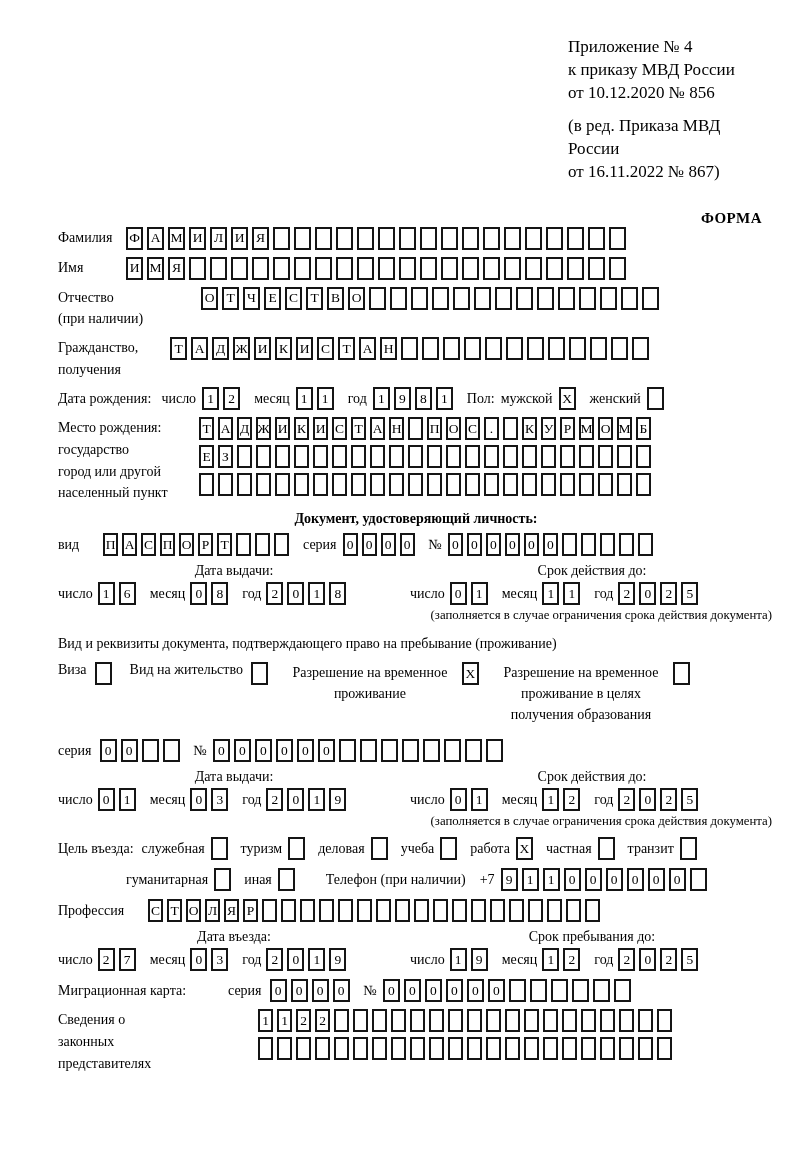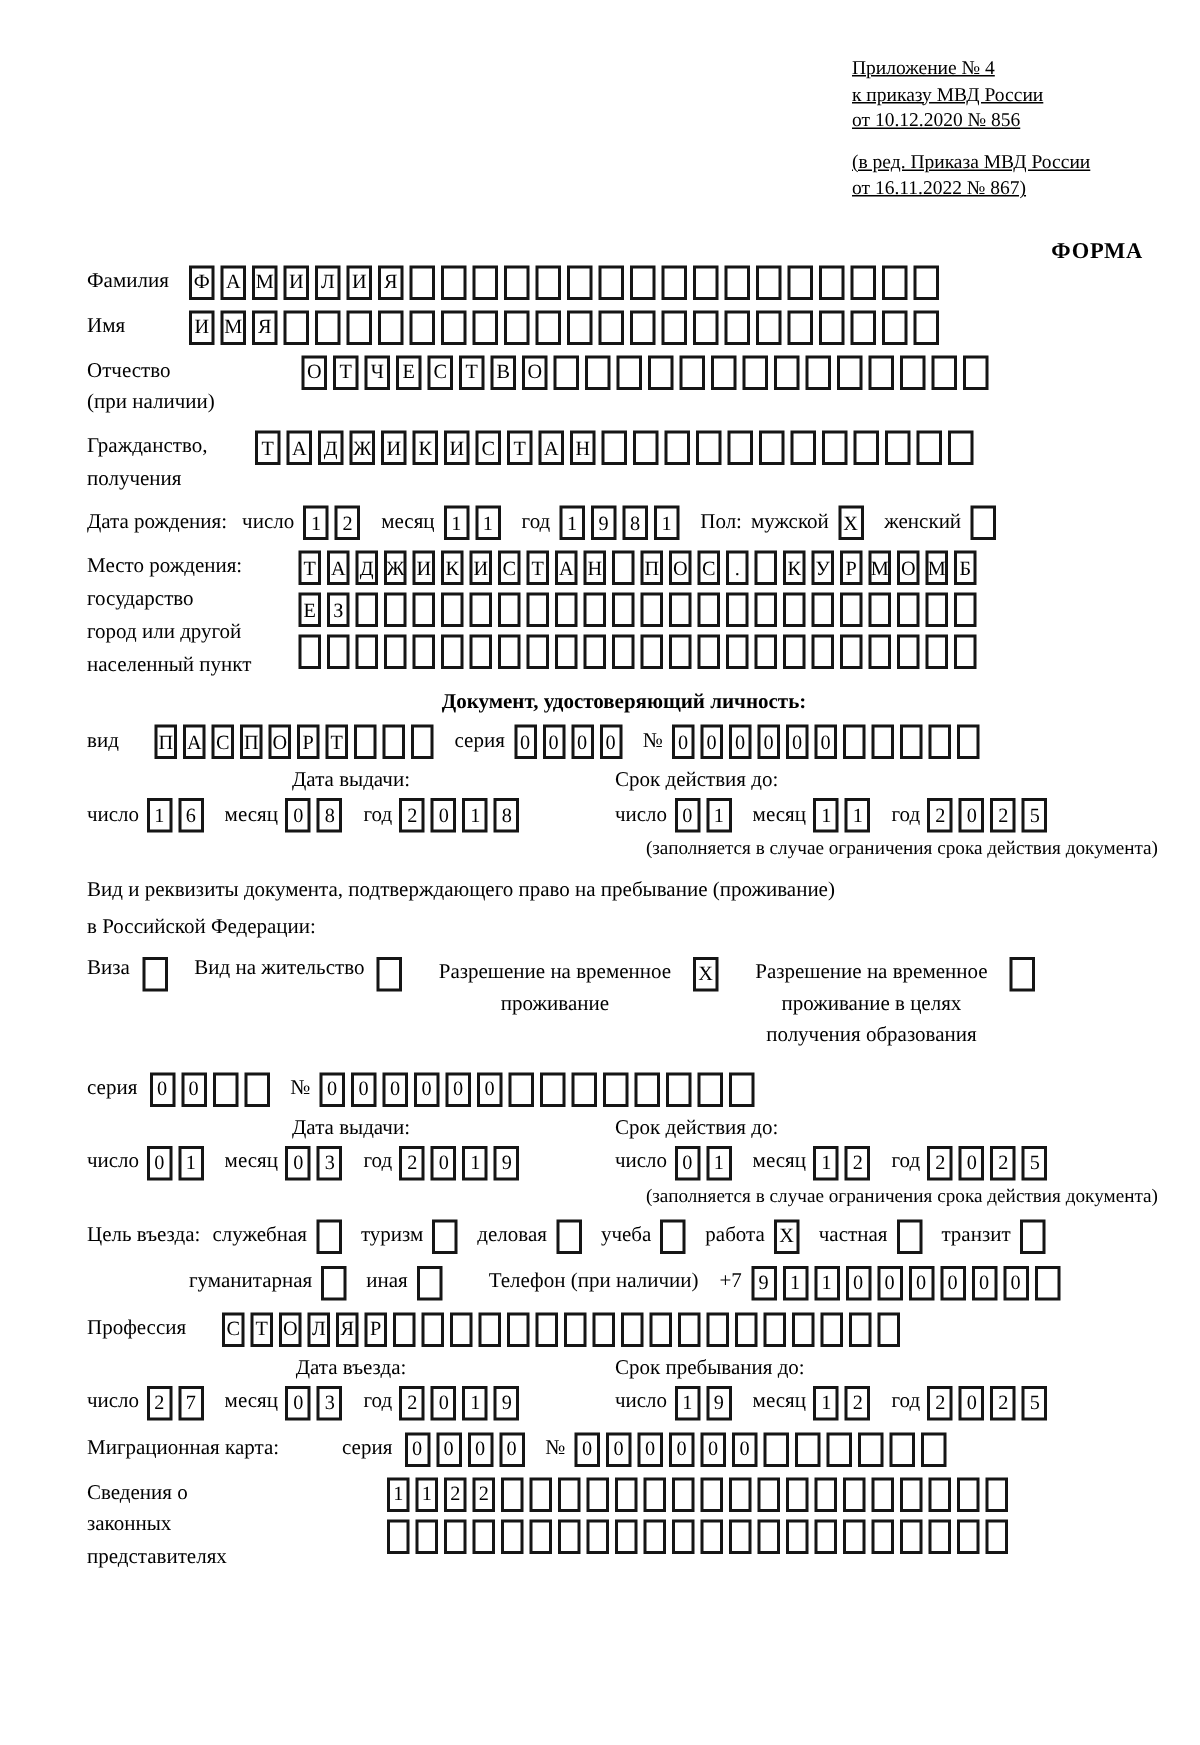--- a/index.html
+++ b/index.html
@@ -3,21 +3,21 @@
 <meta charset="utf-8">
 <style>
   * { box-sizing: border-box; }
   html,body { margin:0; padding:0; background:#fff; }
   .page {
     width:800px; height:1163px; margin:0 auto; background:#fff;
     padding:36px 26px 20px 58px; overflow:hidden; color:#000;
     font-family:"Liberation Serif","DejaVu Serif",serif; font-size:14px;
   }
   
-  .hdr { width:196px; margin-left:auto; margin-right:10px; line-height:1.35; font-size:13px;text-decoration:underline; }
+  .hdr { width:196px; margin-left:auto; margin-right:10px; line-height:1.35; font-size:17px; }
   .hdr .ln { display:block; }
   .hdr .ln.gap { margin-top:10px; }
   .forma { text-align:right; font-weight:bold; font-size:15px; margin:26px 12px 0 0; letter-spacing:.5px; }
   
   .title { text-align:center; font-weight:bold; font-size:16px; line-height:1.6; margin-top:18px; letter-spacing:.2px; }
   .title-underline { display:inline-block; width:62px; border-bottom:2.5px solid #333; height:14px; margin-left:10px; }
   .sect { text-align:center; font-weight:bold; font-size:14.8px; margin:26px 0 20px 0; }
   
   .cells { display:inline-flex; flex-wrap:nowrap; vertical-align:middle; }
   .cell {
@@ -31,21 +31,21 @@
   .lbl { flex:0 0 auto; }
   .lblcol { display:flex; flex-direction:column; line-height:1.55; flex:0 0 auto; }
   .w68 { width:68px; } .w143 { width:143px; } .w112 { width:112px; }
   .w141 { width:141px; } .w45 { width:45px; } .w90 { width:90px; } .w200 { width:200px; }
   .mcol { display:flex; flex-direction:column; }
   .mcol .cells { margin-bottom:5px; }
   .inl { margin:0 6px 0 10px; flex:0 0 auto; }
   
   .dtitles { display:flex; margin-top:4px; }
   .dtitles .t1 { width:352px; text-align:center; }
-  .dtitles .t2 { flex:1; }
+  .dtitles .t2 { flex:1; text-align:center; }
   .drow { display:flex; align-items:center; margin-top:3px; }
   .dhalf { display:flex; align-items:center; width:352px; flex:0 0 auto; }
   .dhalf.second { width:auto; }
   .dlab { margin-right:5px; }
   .dlab.m { margin-left:10px; }
   .dnote { text-align:right; font-size:12.8px; margin:3px 2px 8px 0; }
   
   .intro { line-height:1.8; }
   .opts { display:flex; align-items:flex-start; margin:6px 0 14px 0; }
   .opt { display:flex; align-items:flex-start; margin-right:14px; }
@@ -397,21 +397,20 @@
           <span class="cell">0</span>
           <span class="cell">2</span>
           <span class="cell">5</span>
         </span>
     </div>
   </div>
   <div class="dnote">(заполняется в случае ограничения срока действия документа)</div>
 
   <div class="intro">
     <div>Вид и реквизиты документа, подтверждающего право на пребывание (проживание)</div>
-    <div>в Российской Федерации:</div>
   </div>
 
   <div class="opts">
     <div class="opt">
       <span class="olbl">Виза</span>
       <span class="cells">
           <span class="cell"></span>
         </span>
     </div>
     <div class="opt">

